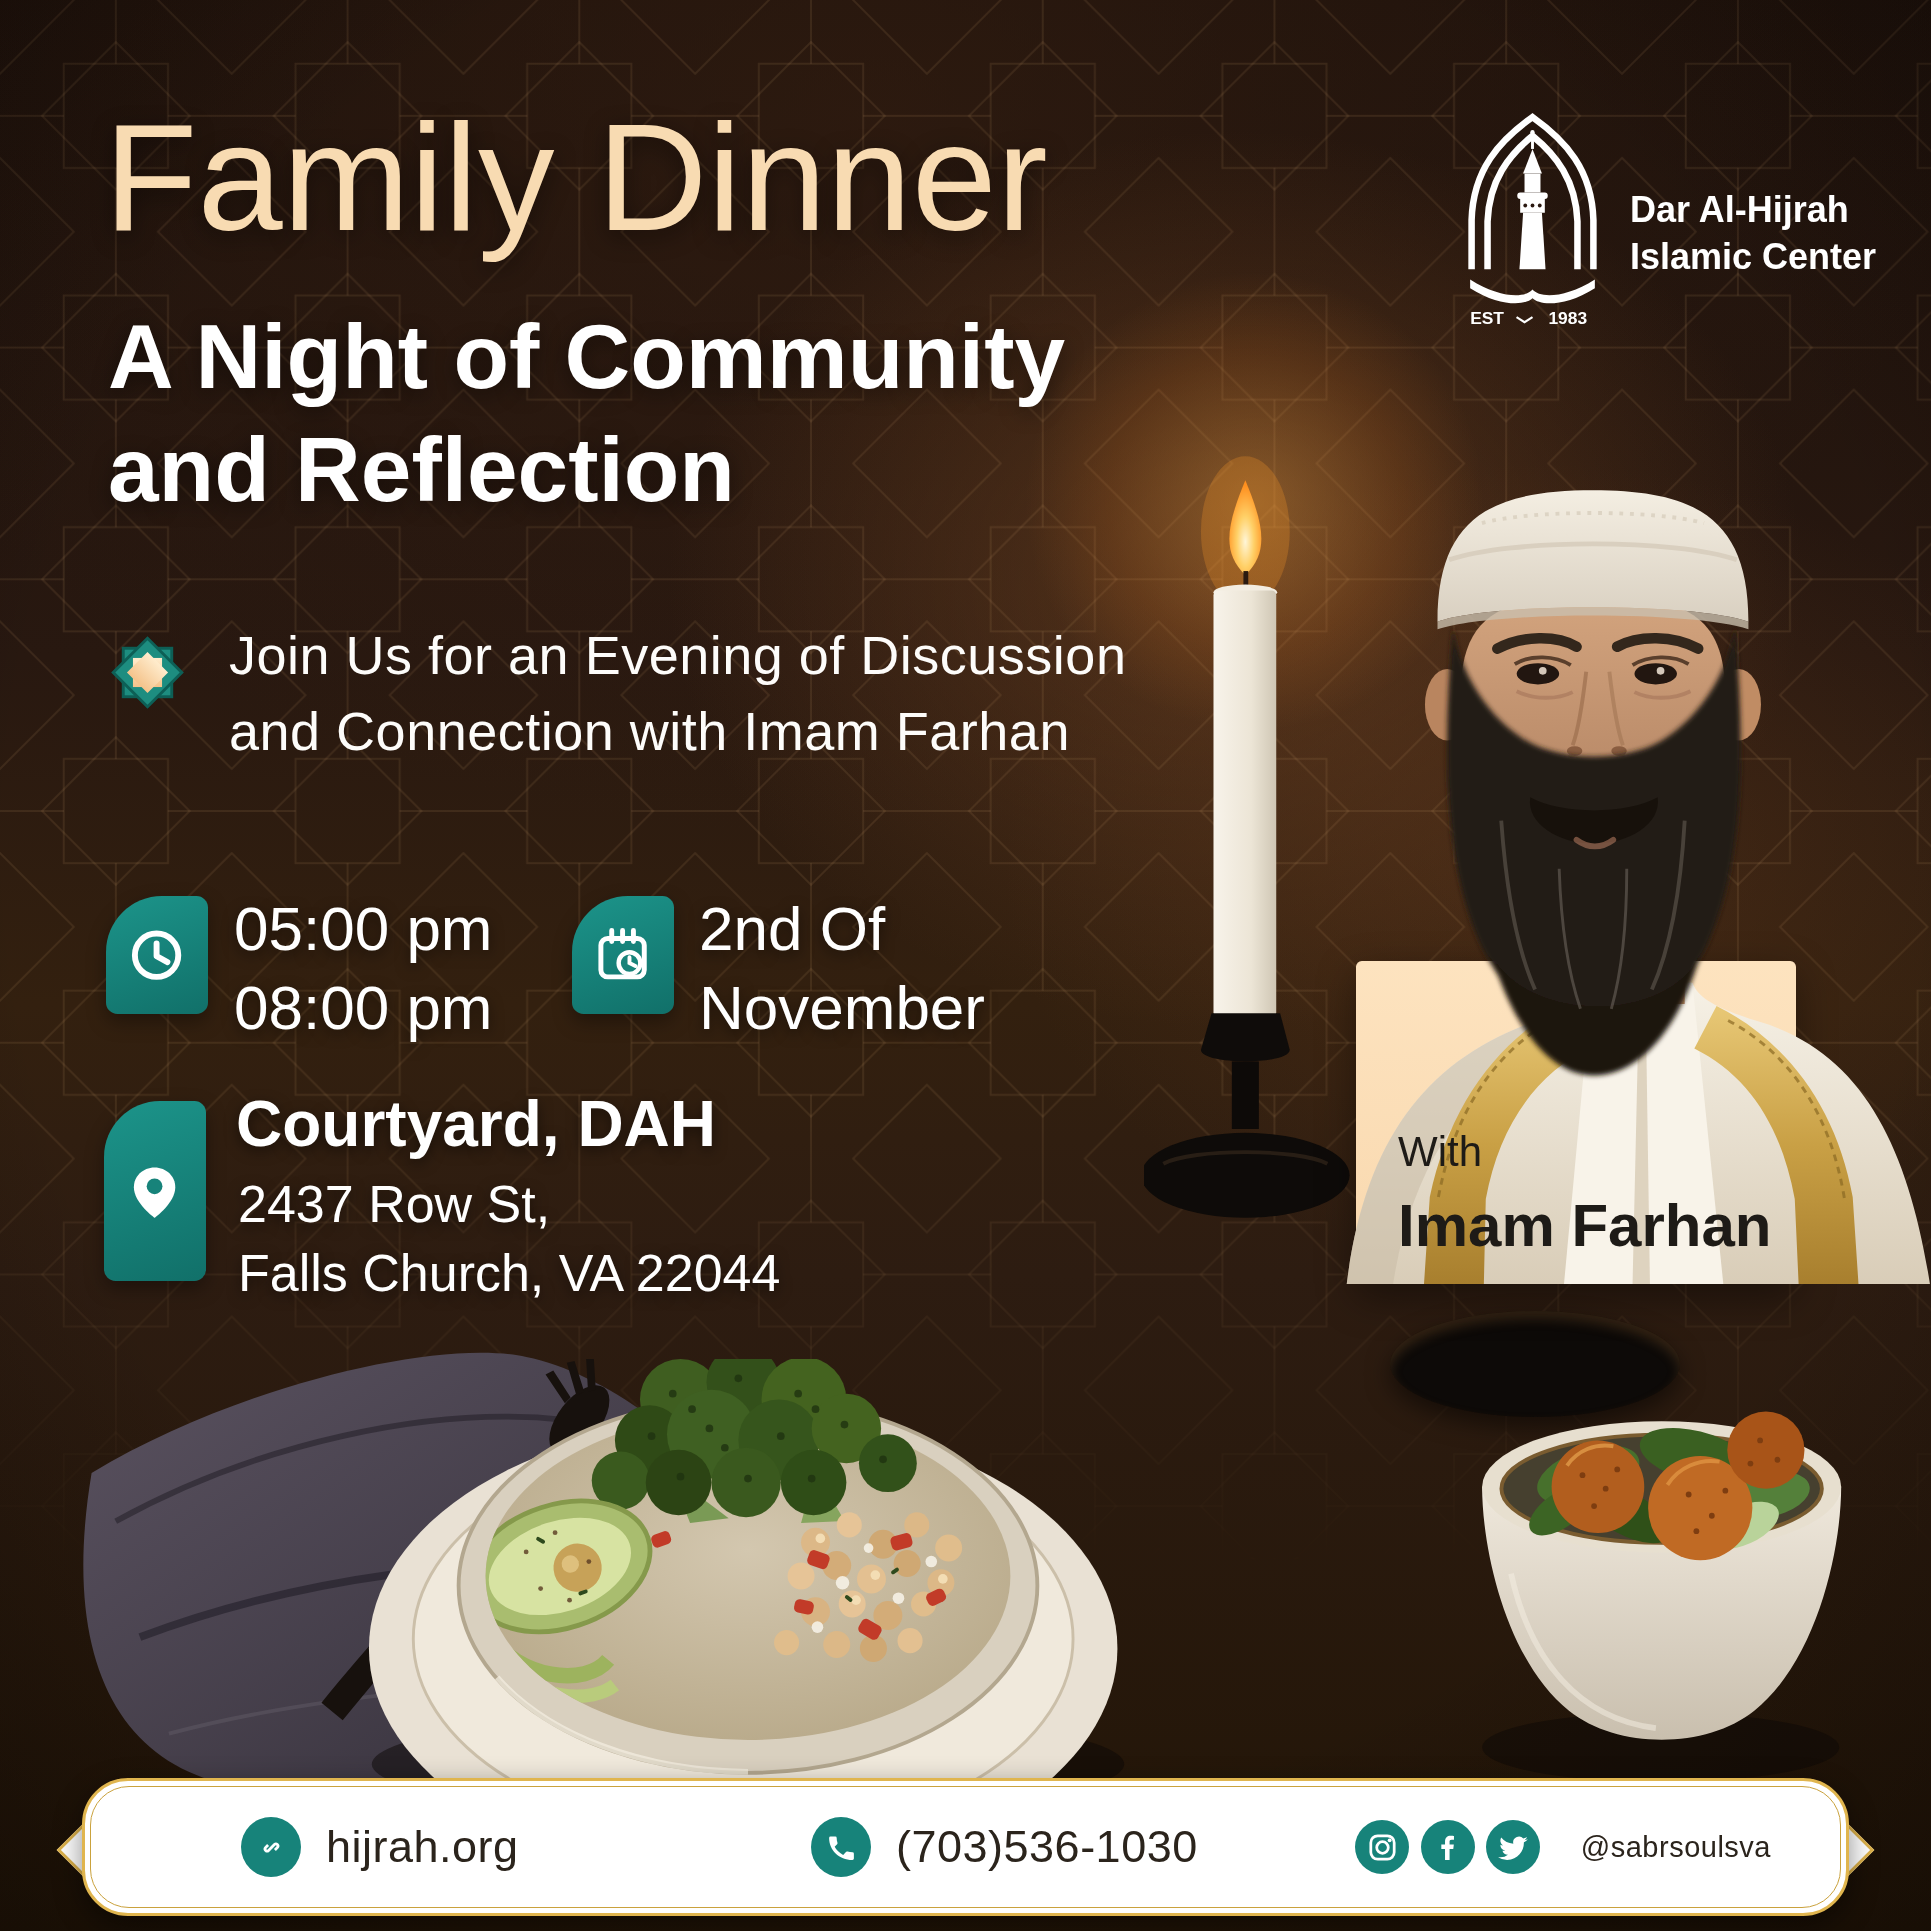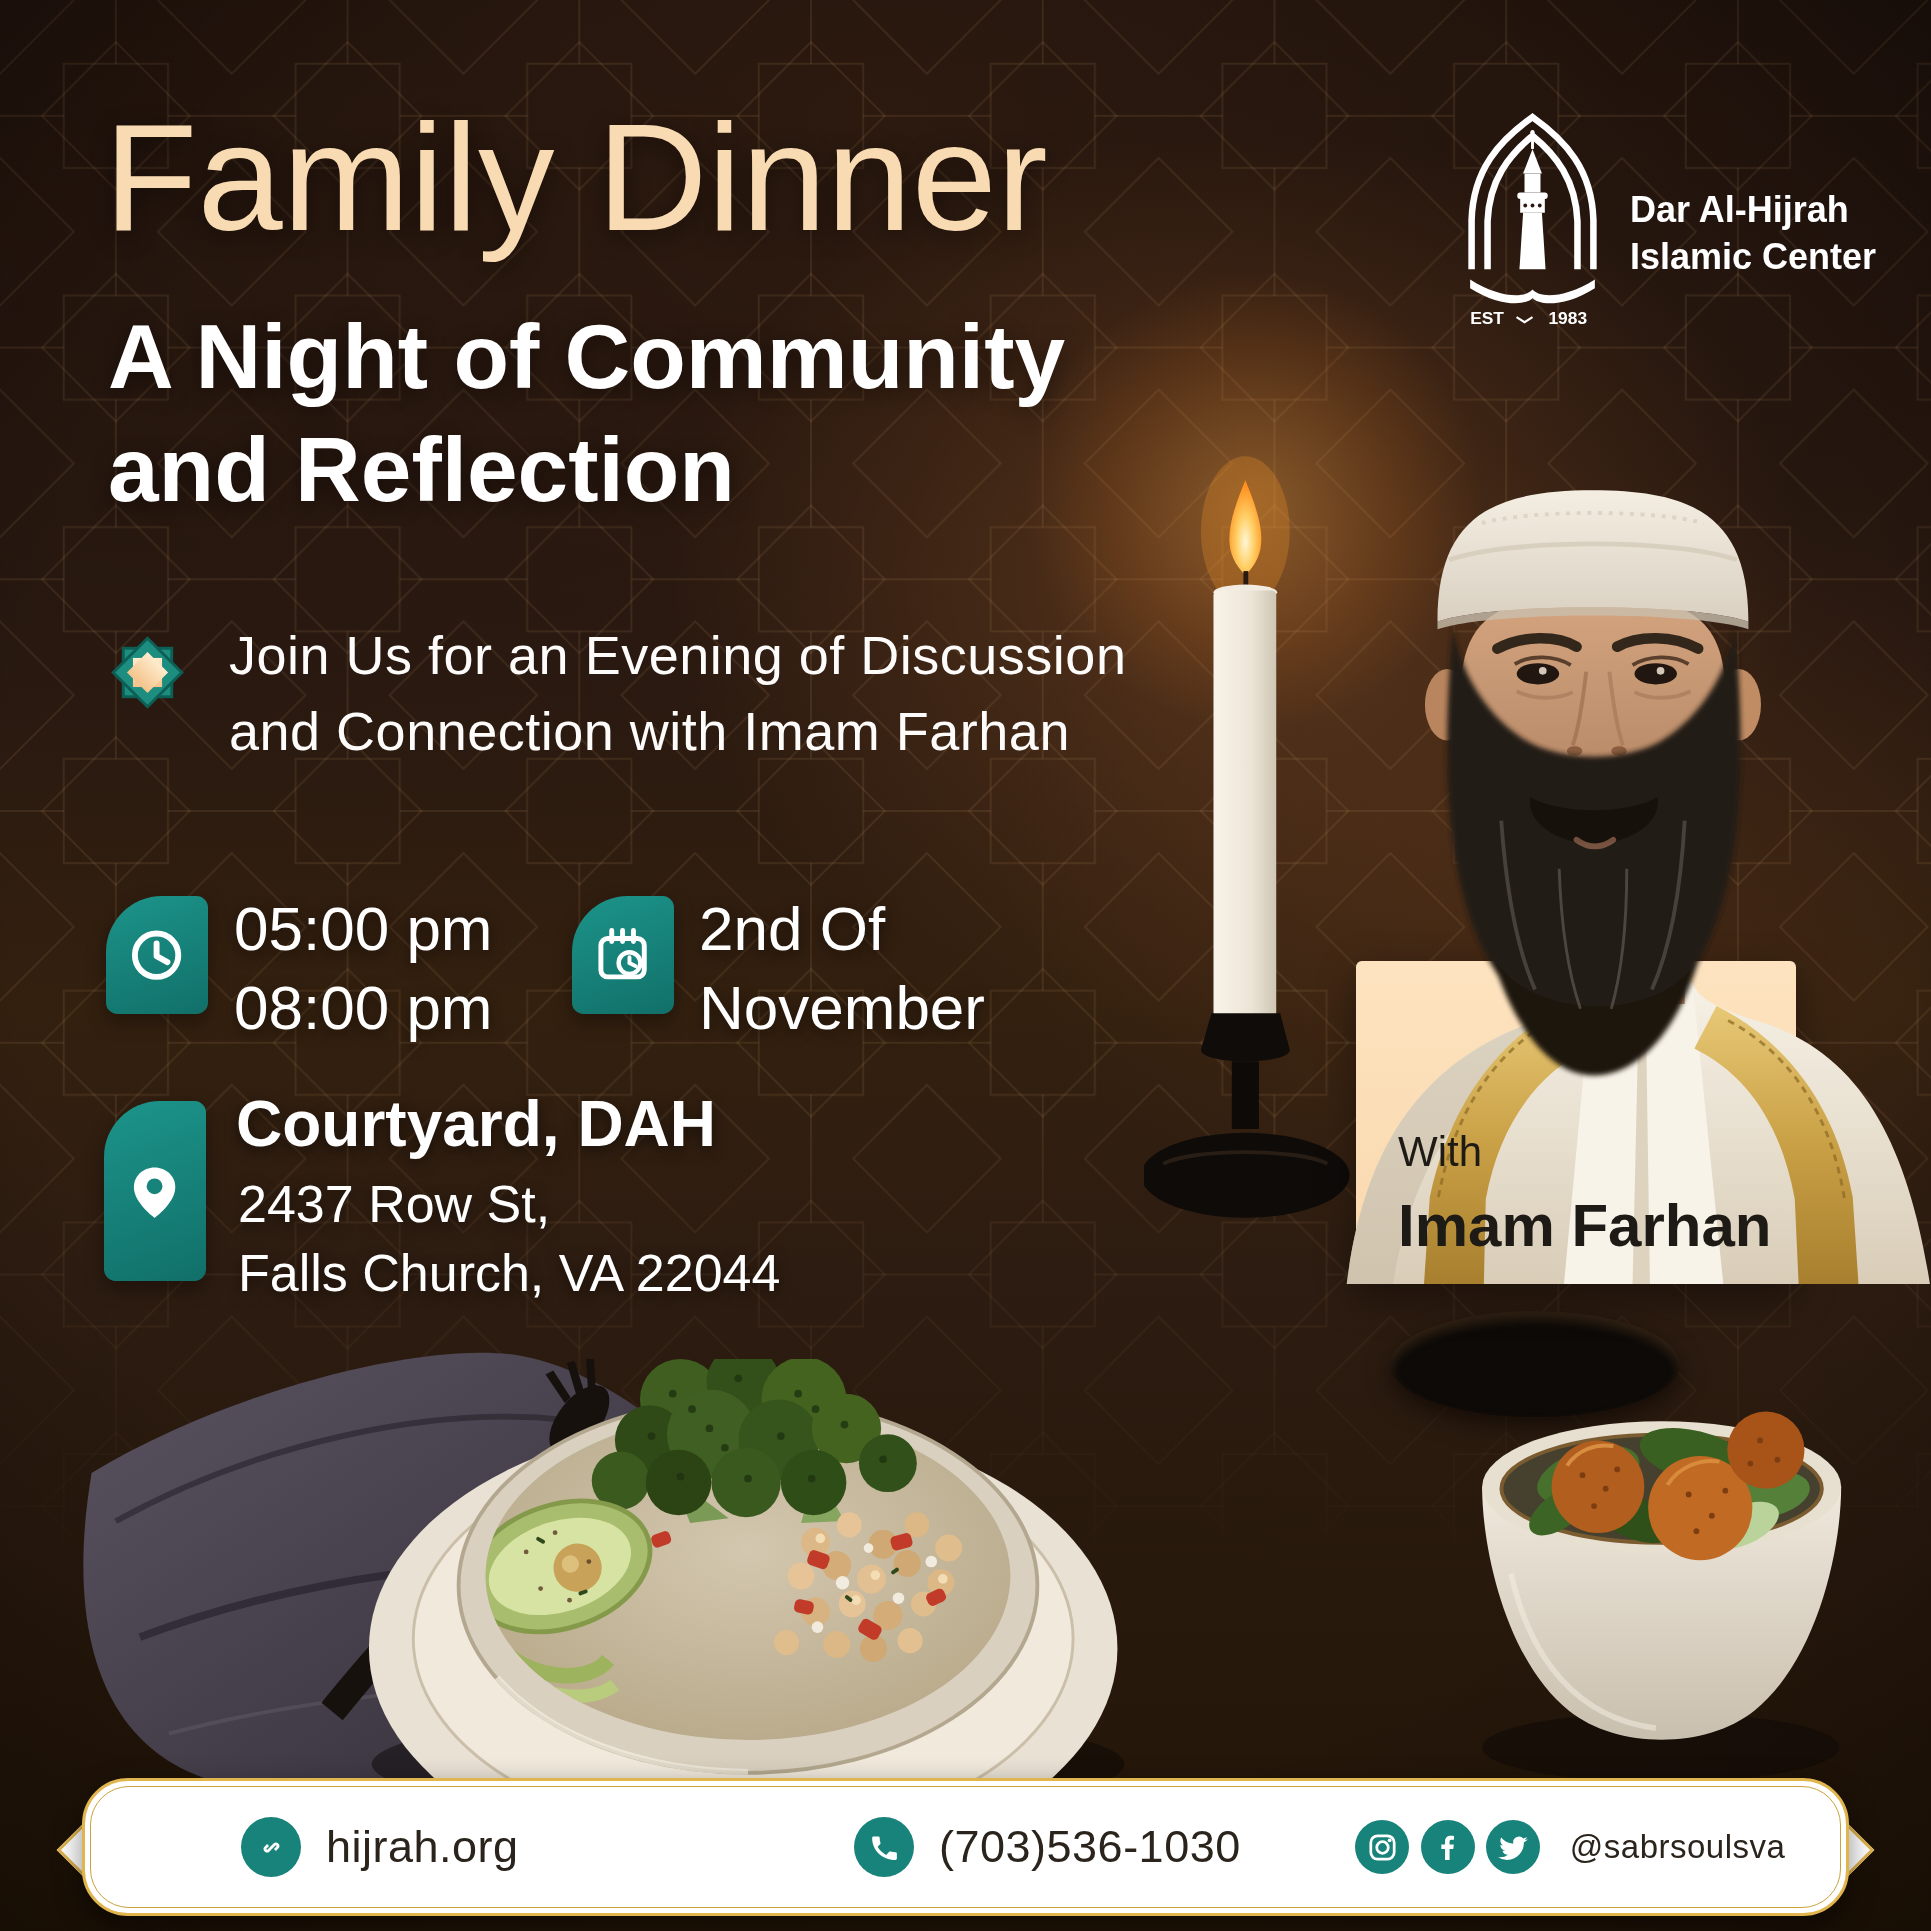--- a/index.html
+++ b/index.html
@@ -67,26 +67,26 @@
   
   .bar{position:absolute;left:82px;top:1778px;width:1767px;height:138px;z-index:12;}
   .bar-tip{position:absolute;width:44px;height:44px;top:50%;margin-top:-22px;background:#fff;
     border:3.9px solid #dcb14b;transform:rotate(45deg);z-index:0;}
   .tip-l{left:-15.4px;} .tip-r{right:-15.4px;}
   .bar-core{position:absolute;inset:0;background:#fff;border:3.9px solid #e0b54e;border-radius:46px;z-index:1;
     box-shadow:0 9.7px 29px rgba(0,0,0,.45);}
   .bar-core:after{content:'';position:absolute;inset:4.8px;border:1.9px solid #caa23d;border-radius:39px;}
   .bar-content{position:absolute;inset:0;z-index:2;}
   .f-group{position:absolute;top:0;height:100%;display:flex;align-items:center;gap:25px;cursor:pointer;}
-  .g-web{left:159px;} .g-phone{left:772px;} .g-social{left:1273px;gap:11.6px;}
+  .g-web{left:159px;} .g-phone{left:729px;} .g-social{left:1273px;gap:11.6px;}
   .f-circle{width:60px;height:60px;border-radius:50%;background:#17837A;display:flex;align-items:center;justify-content:center;flex:0 0 auto;}
   .f-circle svg{width:33px;height:33px;}
   .s-circle{width:54px;height:54px;}
   .f-label{color:#2b241c;font-size:45px;font-weight:400;letter-spacing:0.5px;}
-  .g-social .f-label{margin-left:18px;font-size:33px;}
+  .g-social .f-label{margin-left:29px;font-size:29px;}
 </style>
 </head>
 <body>
 
 <div class="poster">
 
   <div class="table"></div>
 
   <svg class="pattern" width="1931" height="1931" viewBox="0 0 2000 2000">
     <defs>

